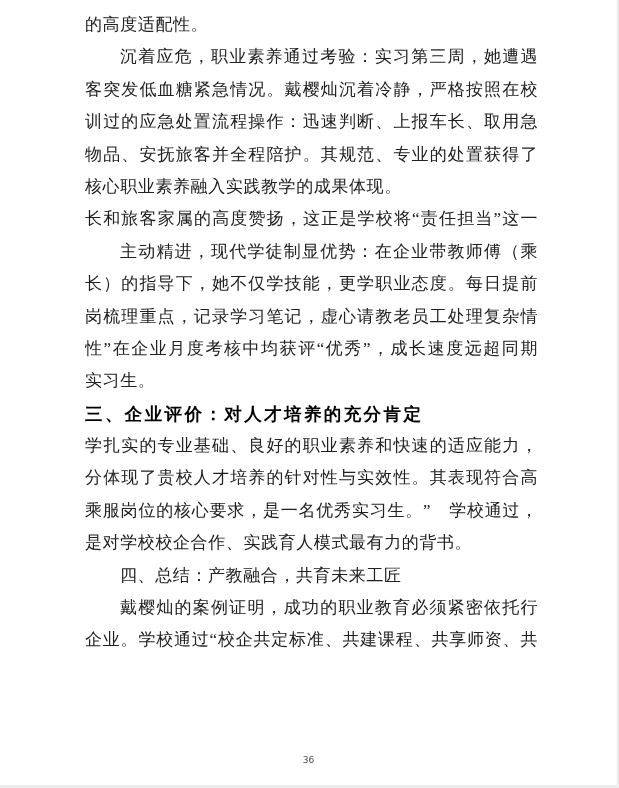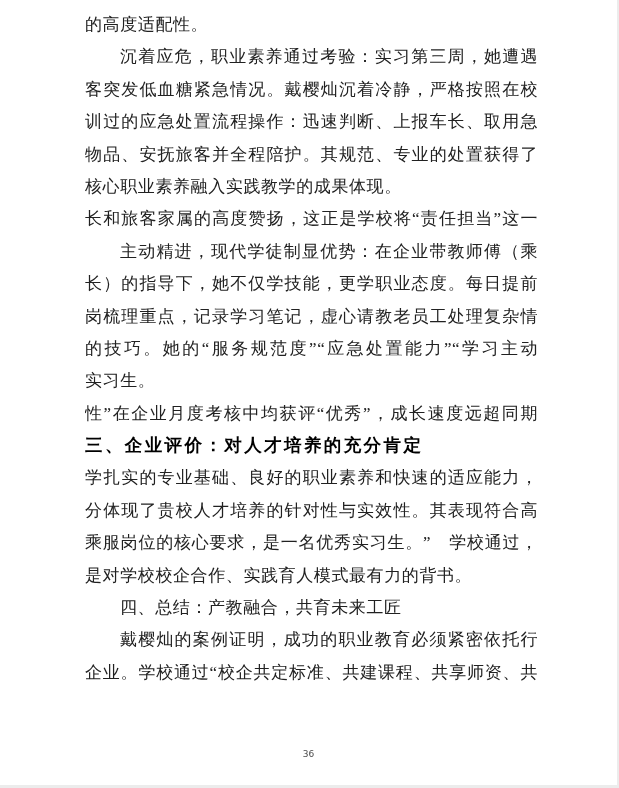--- a/index.html
+++ b/index.html
@@ -43,25 +43,25 @@
     text-justify: inter-character;
   }
   .line.indent {
     text-indent: 35px;
   }
   .line.bold {
     font-weight: 700;
     font-size: 17.5px;
     letter-spacing: 2.4px;
     color: #000000;
-    font-family: Liberation Mono, monospace;
+    font-family: Liberation Sans, sans-serif;
   }
   .page-number {
     position: absolute;
-    bottom: 26px;
+    bottom: 20px;
     left: 0;
     width: 100%;
     text-align: center;
     font-size: 9px;
     color: #4a4a4a;
     font-family: "DejaVu Sans", "Liberation Sans", sans-serif;
   }
 </style>
 </head>
 <body>
@@ -71,23 +71,22 @@
       <div class="line">的高度适配性。</div>
       <div class="line indent justify">沉着应危，职业素养通过考验：实习第三周，她遭遇旅</div>
       <div class="line justify">客突发低血糖紧急情况。戴樱灿沉着冷静，严格按照在校实</div>
       <div class="line justify">训过的应急处置流程操作：迅速判断、上报车长、取用急救</div>
       <div class="line justify">物品、安抚旅客并全程陪护。其规范、专业的处置获得了车</div>
       <div class="line">核心职业素养融入实践教学的成果体现。</div>
       <div class="line justify">长和旅客家属的高度赞扬，这正是学校将“责任担当”这一</div>
       <div class="line indent justify">主动精进，现代学徒制显优势：在企业带教师傅（乘服</div>
       <div class="line justify">长）的指导下，她不仅学技能，更学职业态度。每日提前到</div>
       <div class="line justify">岗梳理重点，记录学习笔记，虚心请教老员工处理复杂情况</div>
-      <div class="line justify">的技巧。她的“服务规范度”“应急处置能力”“学习主动</div>
+      <div class="line justify">性”在企业月度考核中均获评“优秀”，成长速度远超同期</div>
       <div class="line">实习生。</div>
-      <div class="line justify">性”在企业月度考核中均获评“优秀”，成长速度远超同期</div>
       <div class="line bold">三、企业评价：对人才培养的充分肯定</div>
       <div class="line justify">学扎实的专业基础、良好的职业素养和快速的适应能力，充</div>
       <div class="line justify">分体现了贵校人才培养的针对性与实效性。其表现符合高铁</div>
       <div class="line justify">乘服岗位的核心要求，是一名优秀实习生。”　学校通过，</div>
       <div class="line">是对学校校企合作、实践育人模式最有力的背书。</div>
       <div class="line indent">四、总结：产教融合，共育未来工匠</div>
       <div class="line indent justify">戴樱灿的案例证明，成功的职业教育必须紧密依托行业</div>
       <div class="line justify">企业。学校通过“校企共定标准、共建课程、共享师资、共</div>
     </div>
   <div class="page-number">36</div>

